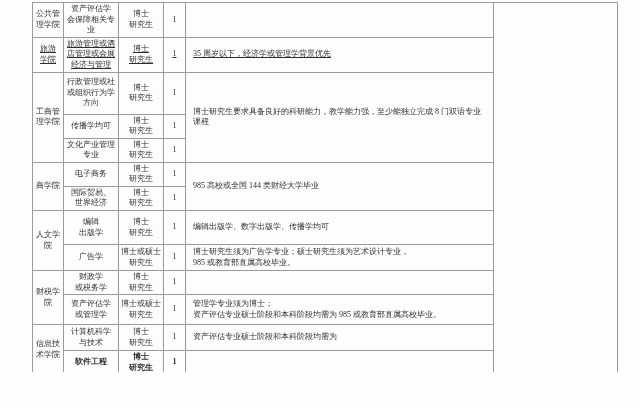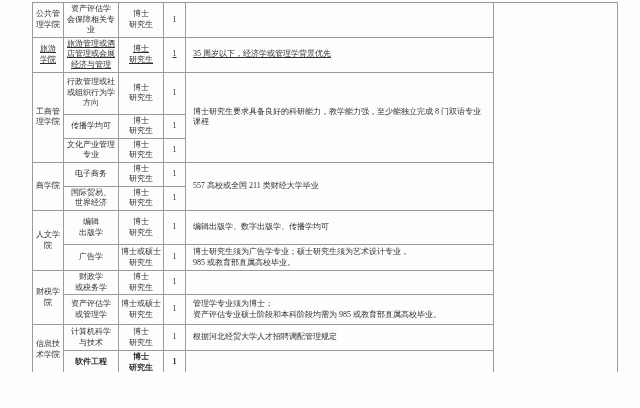--- a/index.html
+++ b/index.html
@@ -97,21 +97,21 @@
 研究生</td>
       <td>1</td>
     </tr>
 
     <tr class="r5">
       <td rowspan="2">商学院</td>
       <td>电子商务</td>
       <td>博士
 研究生</td>
       <td>1</td>
-      <td class="remark" rowspan="2">557 高校或全国 211 类财经大学毕业</td>
+      <td class="remark" rowspan="2">985 高校或全国 144 类财经大学毕业</td>
     </tr>
     <tr class="r6">
       <td>国际贸易、
 世界经济</td>
       <td>博士
 研究生</td>
       <td>1</td>
     </tr>
 
     <tr class="r7">
@@ -154,21 +154,21 @@
     </tr>
 
     <tr class="r11">
       <td rowspan="2">信息技
 术学院</td>
       <td>计算机科学
 与技术</td>
       <td>博士
 研究生</td>
       <td>1</td>
-      <td class="remark">根据河北经贸大学人才招聘调配管理规定</td>
+      <td class="remark">资产评估专业硕士阶段和本科阶段均需为</td>
     </tr>
     <tr class="r12">
       <td>软件工程</td>
       <td>博士
 研究生</td>
       <td>1</td>
       <td class="remark"></td>
     </tr>
 
     <tr class="r13">

